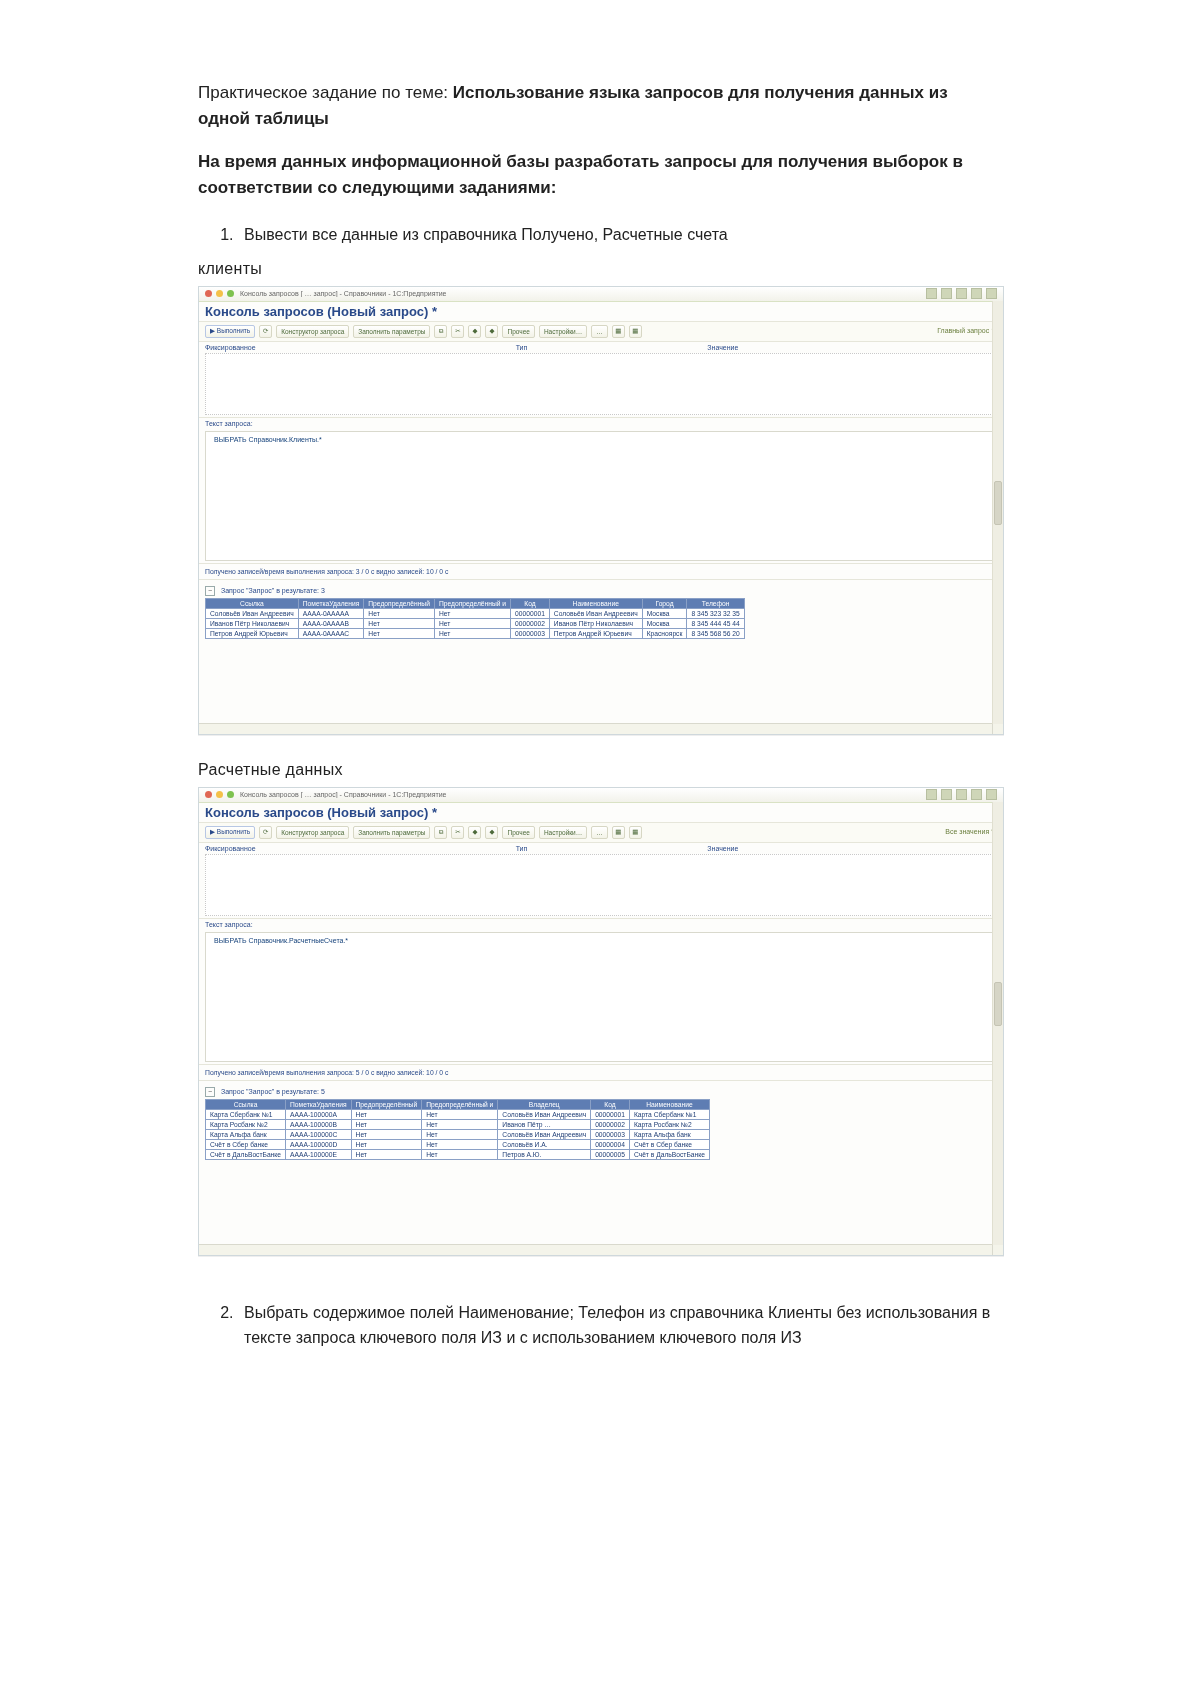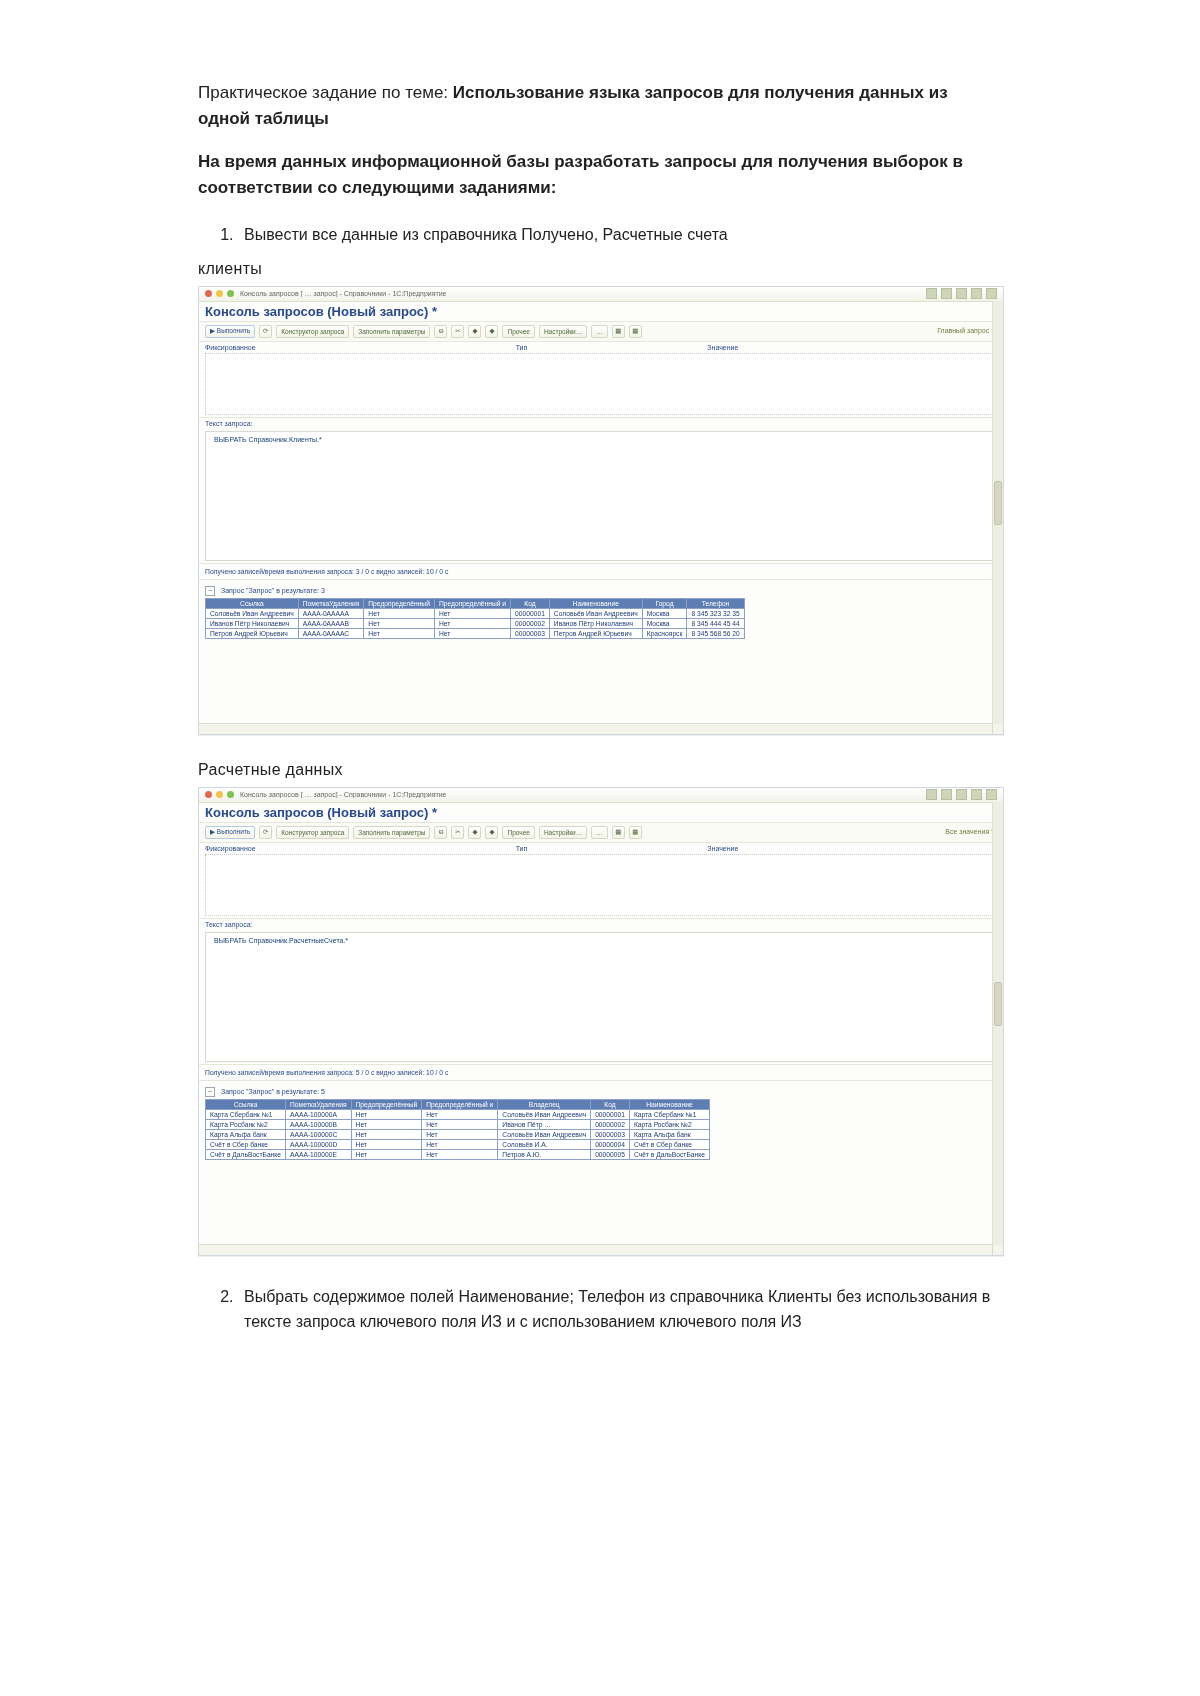--- a/index.html
+++ b/index.html
@@ -282,17 +282,17 @@
             </tr>
           </tbody>
       </table>
       <div class="blank-area"></div>
     </div>
     <div class="statusbar">
         <div class="right-sc"></div>
       </div>
   </div>
 
-  <ol class="tasks" start="2" style="margin-top:28px">
+  <ol class="tasks" start="2" style="margin-top:44px">
     <li>Выбрать содержимое полей Наименование; Телефон из справочника Клиенты без использования в тексте запроса ключевого поля ИЗ и с использованием ключевого поля ИЗ</li>
   </ol>
 
 </div>
 
 </body></html>

